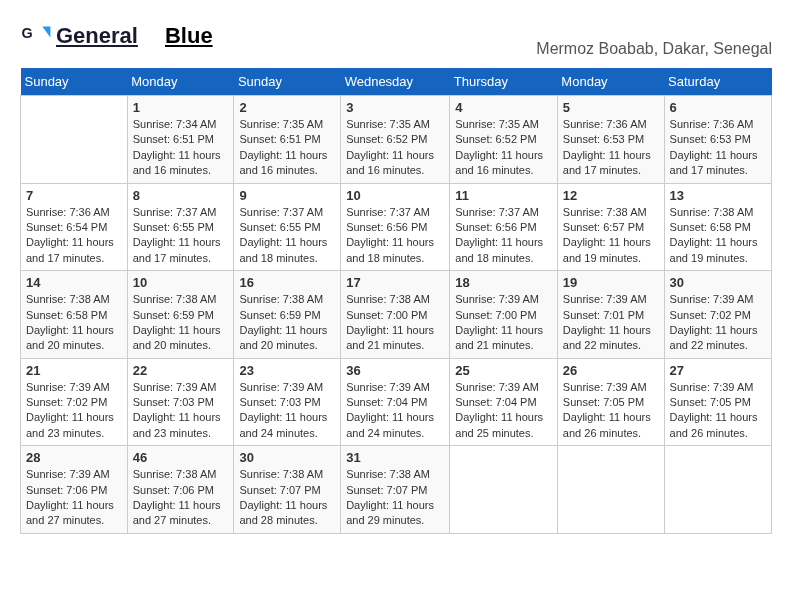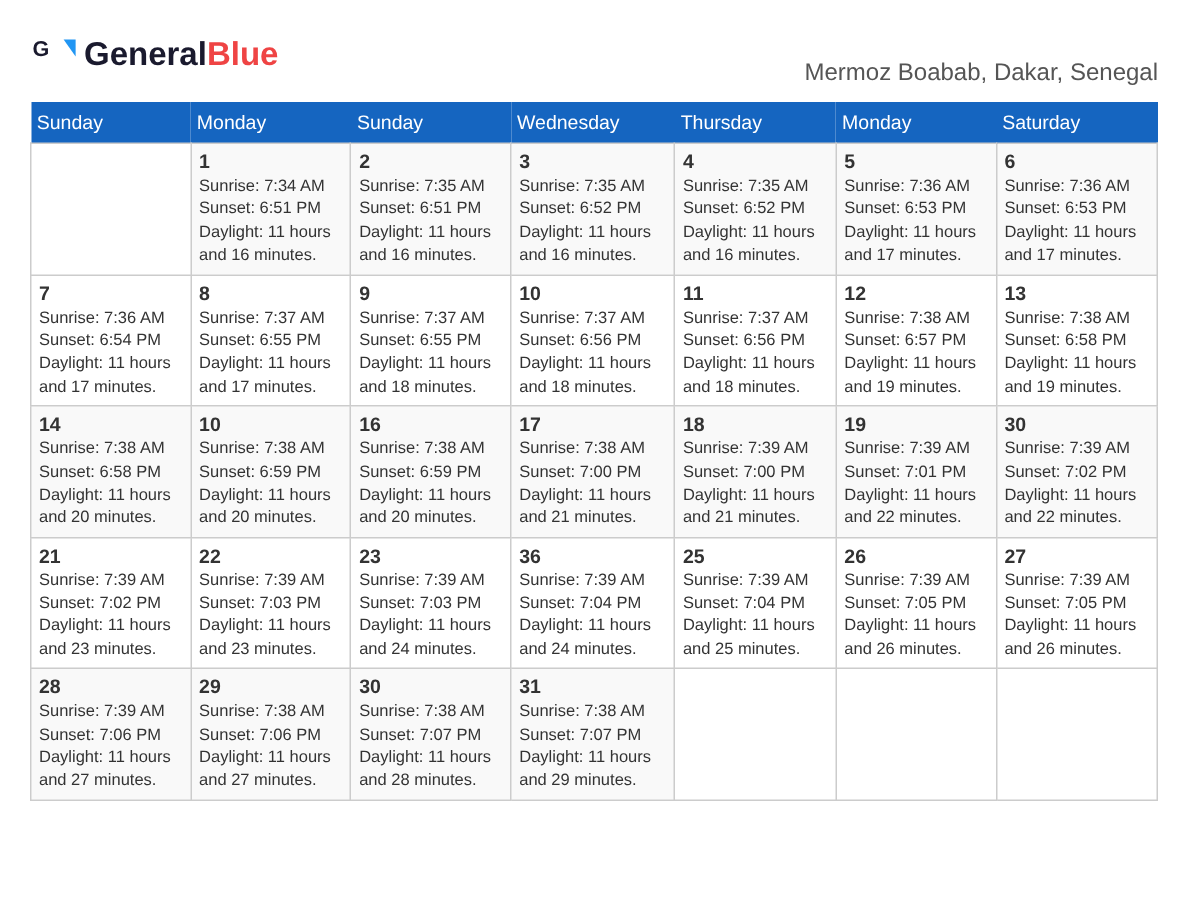--- a/index.html
+++ b/index.html
@@ -21,20 +21,21 @@
       align-items: center;
     }
     .logo-text {
       font-size: 22px;
       font-weight: bold;
       color: #1a1a2e;
       line-height: 1.1;
     }
     .logo-text span {
       color: #2196F3;
+      text-decoration: underline;
     }
     .logo-icon {
       width: 32px;
       height: 32px;
       margin-right: 4px;
     }
     .title-block {
       text-align: right;
     }
     .main-title {
@@ -91,21 +92,21 @@
 </head>
 <body>
 
 <div class="header">
   <div class="logo">
     <svg class="logo-icon" viewBox="0 0 40 40">
       <text x="2" y="22" font-size="18" font-weight="bold" fill="#1a1a2e">G</text>
       <polygon points="28,8 38,8 38,22" fill="#2196F3"></polygon>
     </svg>
     <div class="logo-text">
-      <span style="color:#1a1a2e;">General</span><span style="color:#ef4444;">Blue</span>
+      <span style="color:#1a1a2e;">General</span><span style="color:#000000;margin-left:27px;">Blue</span>
     </div>
   </div>
   <div class="title-block">
     <div class="subtitle">Mermoz Boabab, Dakar, Senegal</div>
   </div>
 </div>
 
 <table>
   <thead>
     <tr>
@@ -235,21 +236,21 @@
           <span class="day-num">27</span>
           <div class="day-info">Sunrise: 7:39 AM<br>Sunset: 7:05 PM<br>Daylight: 11 hours and 26 minutes.</div>
         </td>
       </tr>
       <tr>
         <td>
           <span class="day-num">28</span>
           <div class="day-info">Sunrise: 7:39 AM<br>Sunset: 7:06 PM<br>Daylight: 11 hours and 27 minutes.</div>
         </td>
         <td>
-          <span class="day-num">29</span>
+          <span class="day-num">46</span>
           <div class="day-info">Sunrise: 7:38 AM<br>Sunset: 7:06 PM<br>Daylight: 11 hours and 27 minutes.</div>
         </td>
         <td>
           <span class="day-num">30</span>
           <div class="day-info">Sunrise: 7:38 AM<br>Sunset: 7:07 PM<br>Daylight: 11 hours and 28 minutes.</div>
         </td>
         <td>
           <span class="day-num">31</span>
           <div class="day-info">Sunrise: 7:38 AM<br>Sunset: 7:07 PM<br>Daylight: 11 hours and 29 minutes.</div>
         </td>

